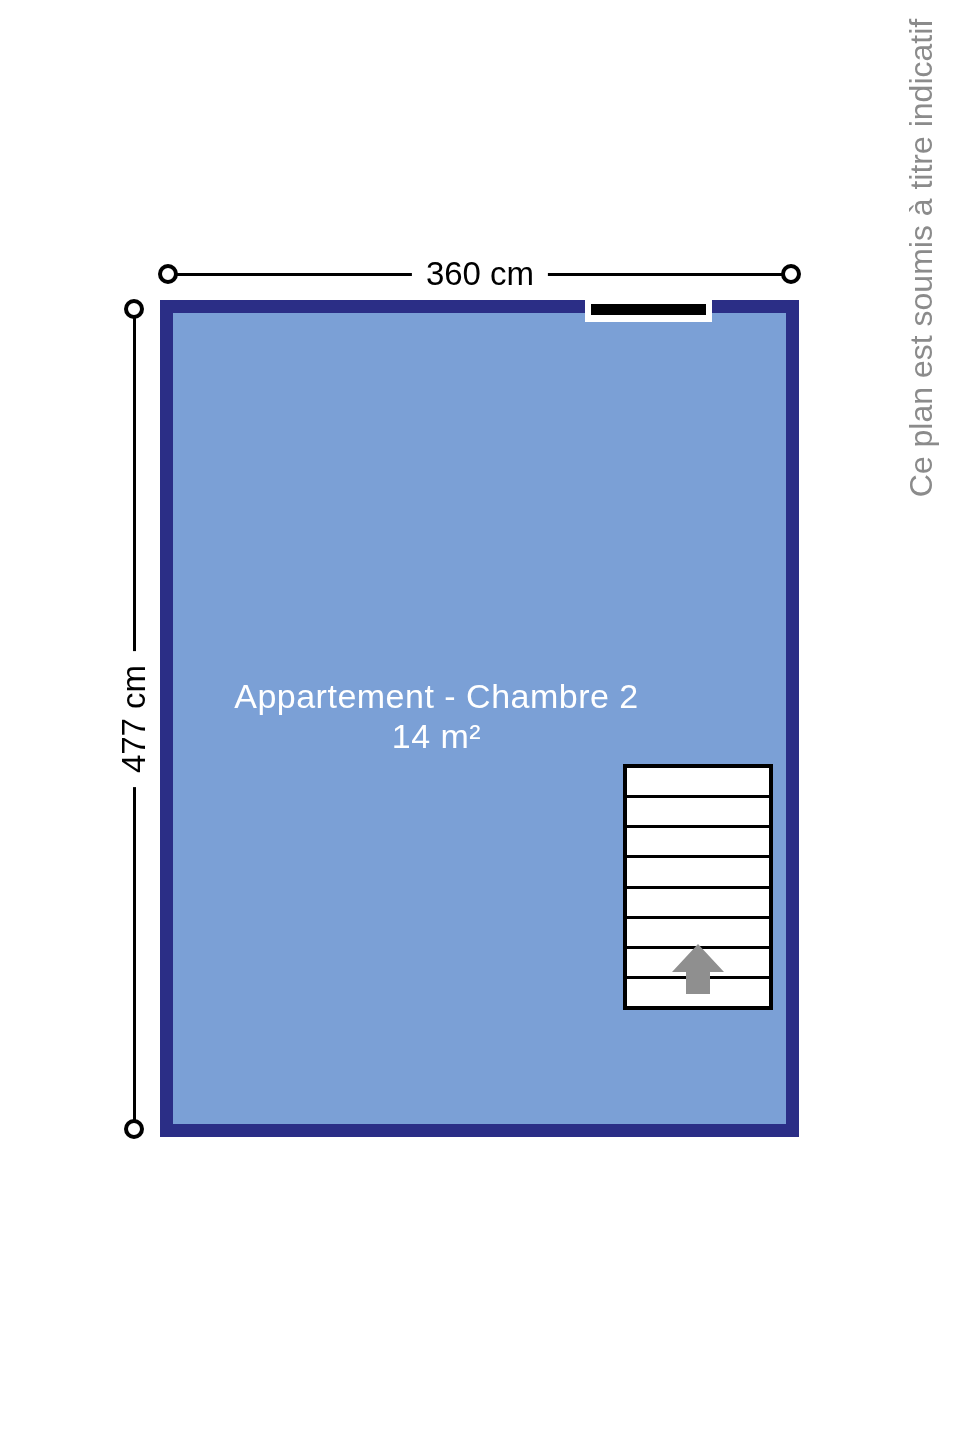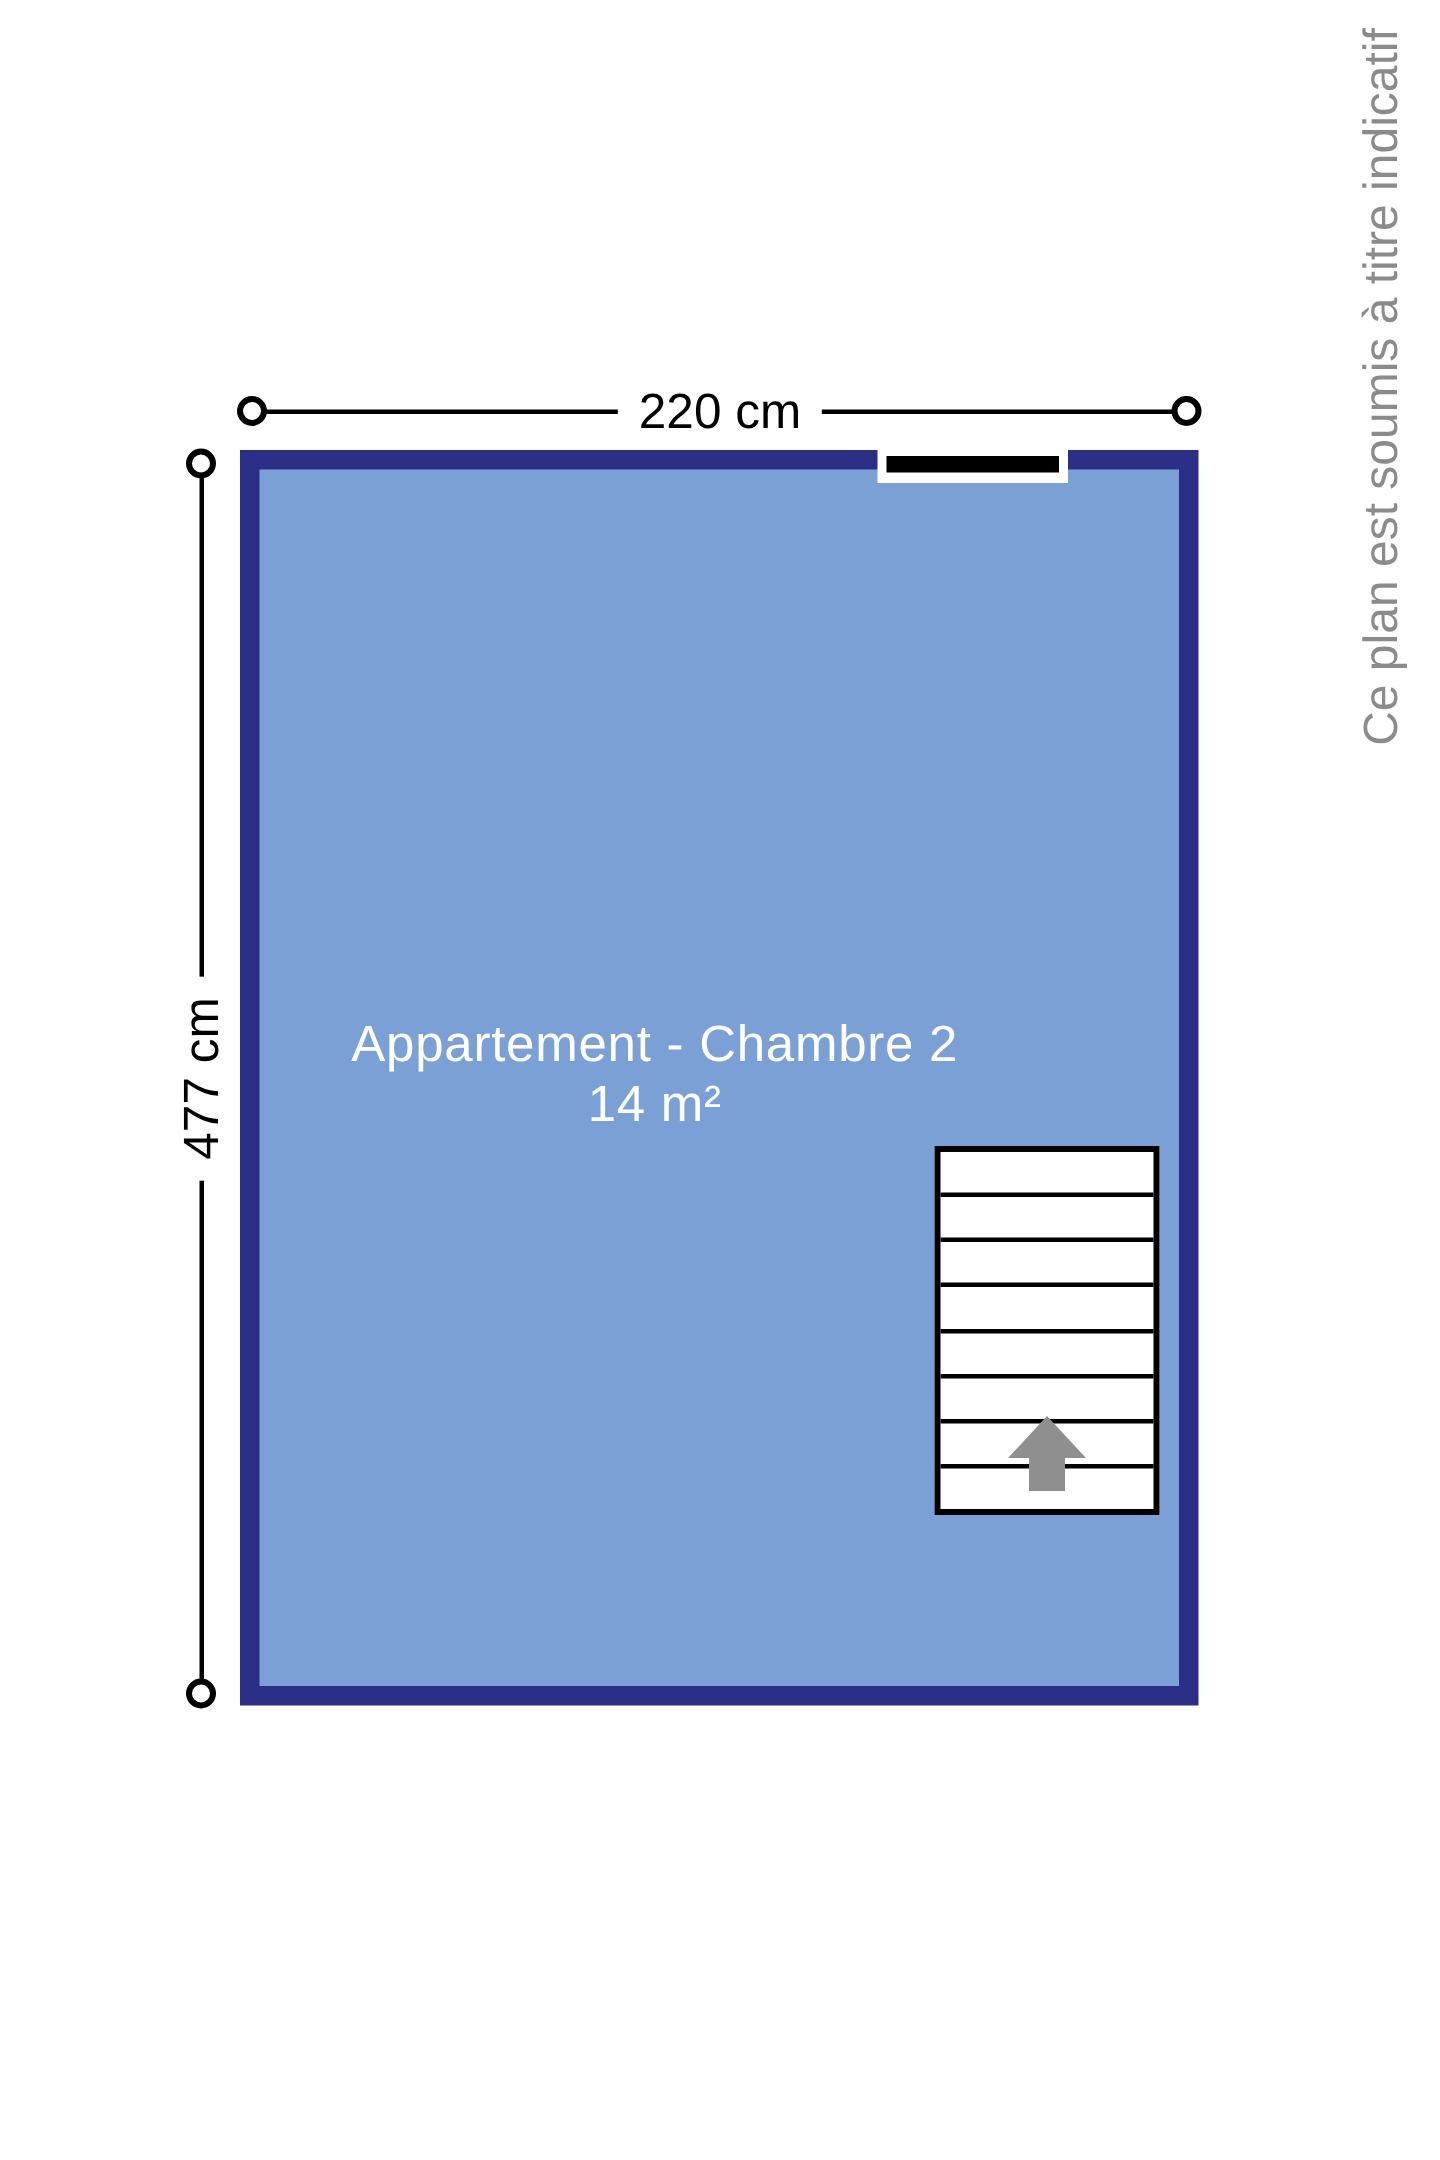--- a/index.html
+++ b/index.html
@@ -129,21 +129,21 @@
   }
 </style>
 </head>
 <body>
 
 <div class="canvas">
 
   <div class="dim-line-h"></div>
   <div class="dim-endpoint ep-top-left"></div>
   <div class="dim-endpoint ep-top-right"></div>
-  <div class="dim-label dim-label-top">220 cm</div>
+  <div class="dim-label dim-label-top">360 cm</div>
 
   <div class="dim-line-v"></div>
   <div class="dim-endpoint ep-left-top"></div>
   <div class="dim-endpoint ep-left-bottom"></div>
   <div class="dim-label dim-label-left">477 cm</div>
 
   <div class="wall">
     <div class="room"></div>
     <div class="window-opening">
       <div class="window-bar"></div>

